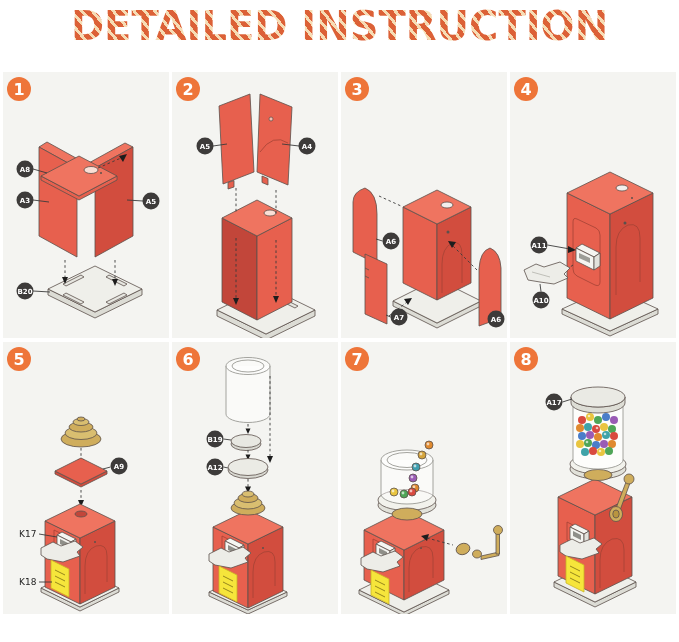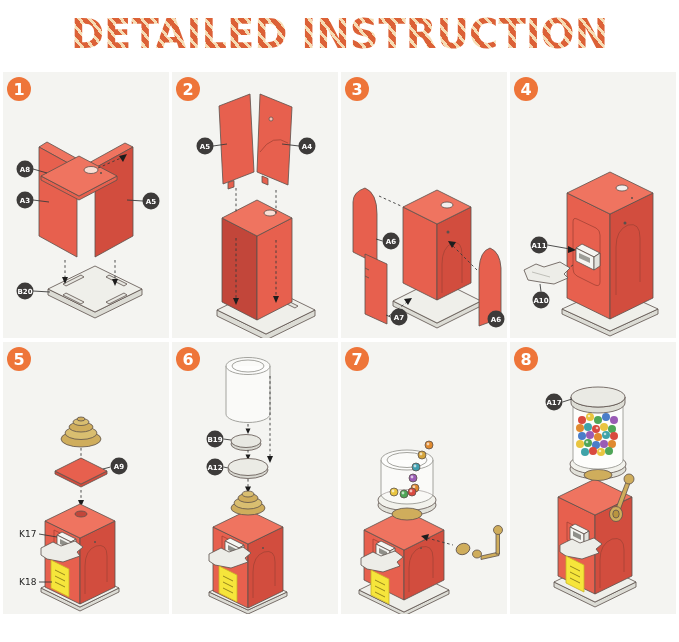--- a/index.html
+++ b/index.html
@@ -1,21 +1,21 @@
 <!DOCTYPE html>
 <html><head>
 <meta charset="utf-8">
 <style>
   html,body{margin:0;padding:0;}
   body{
     width:679px;height:642px;background:#ffffff;overflow:hidden;position:relative;
     font-family:"DejaVu Sans","Liberation Sans",sans-serif;
   }
   .title{
-    margin:8px;padding-top:4px;text-align:center;
+    margin:0;padding-top:4px;text-align:center;
     font-size:40px;font-weight:800;letter-spacing:0px;line-height:1.1;
     color:#DC6137;
   }
   @supports ((-webkit-background-clip:text) or (background-clip:text)){
     .title{
       background:repeating-linear-gradient(50deg,#DC6137 0 5px,#F6DCB4 5px 8px);
       -webkit-background-clip:text;background-clip:text;color:transparent;
     }
   }
   .grid{

